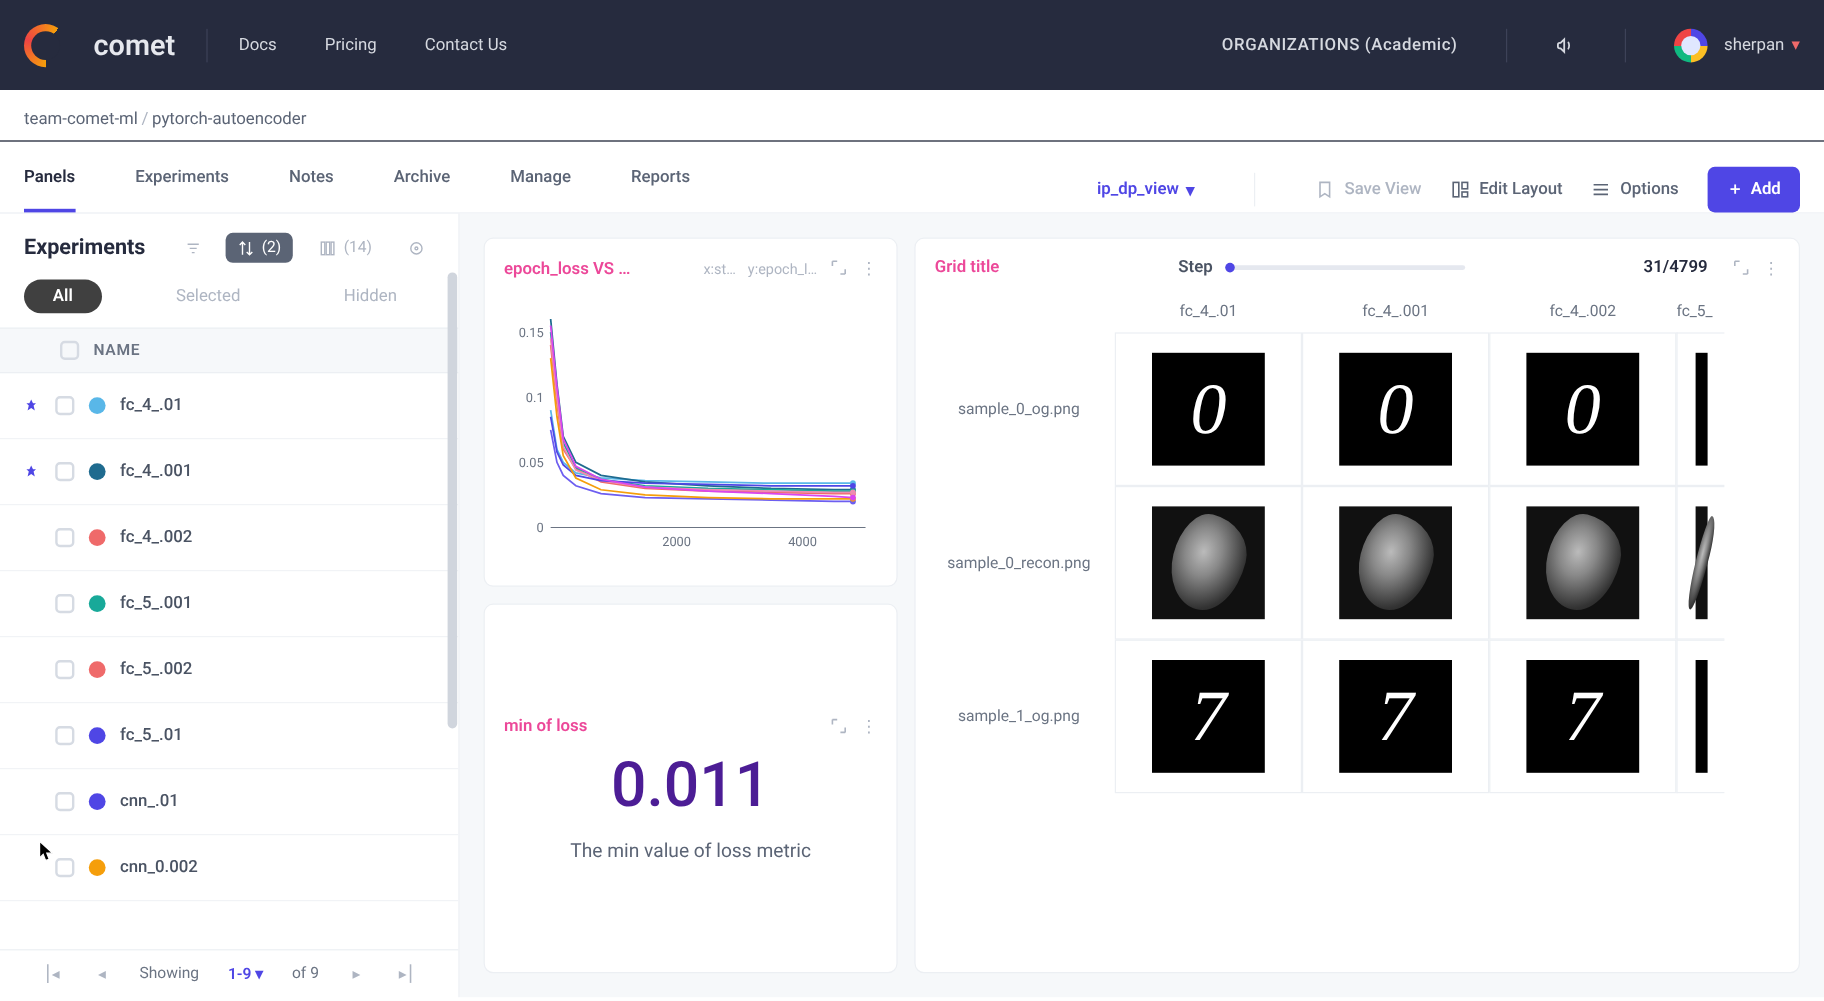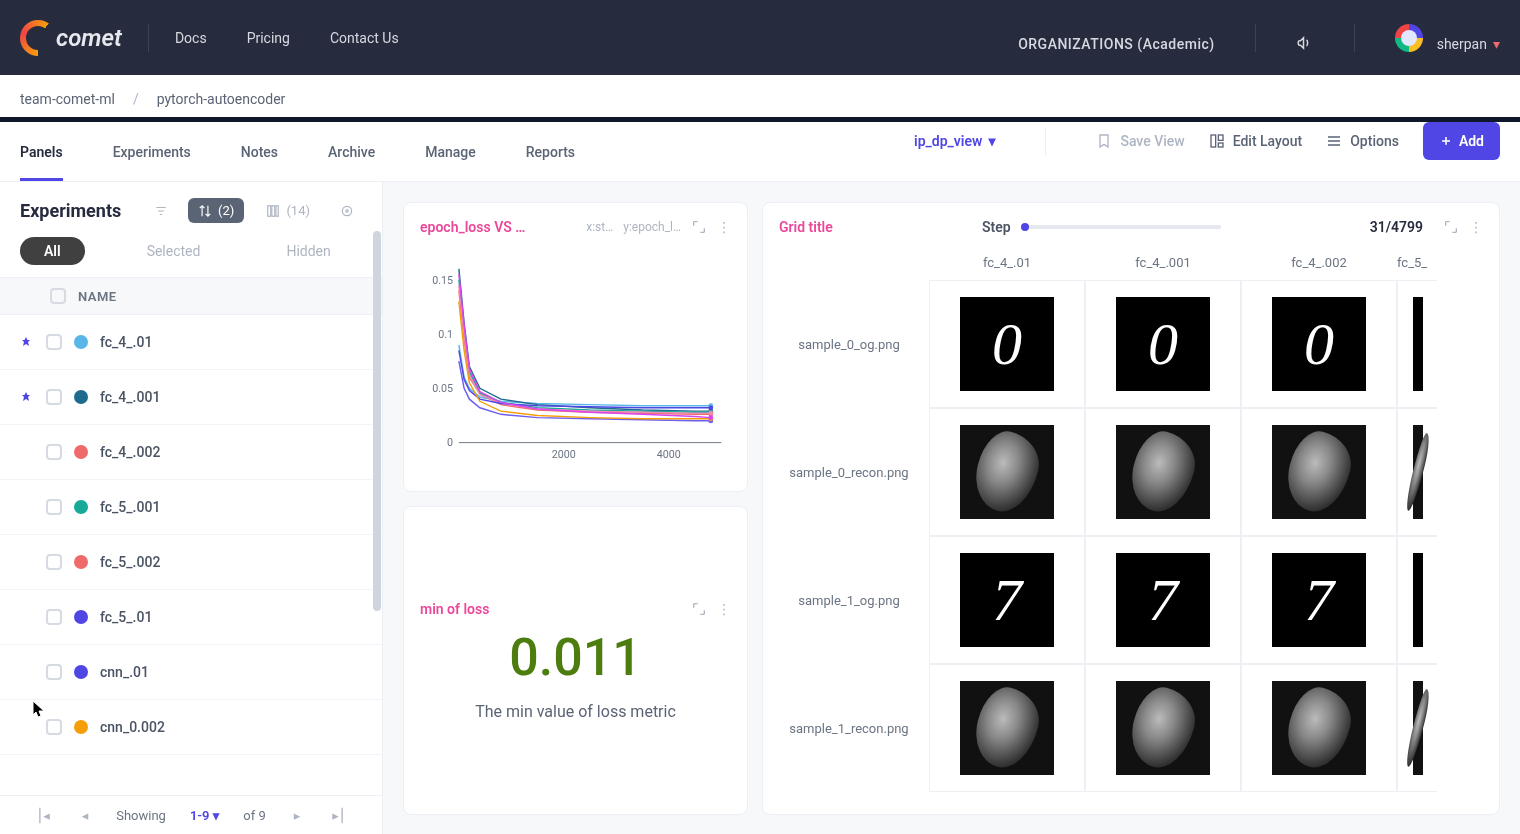--- a/index.html
+++ b/index.html
@@ -1,39 +1,39 @@
 <!DOCTYPE html>
 <html><head>
 <meta charset="utf-8">
 <style>
 * { box-sizing: border-box; margin: 0; padding: 0; }
 body { font-family: -apple-system, BlinkMacSystemFont, "Segoe UI", Roboto, Arial, sans-serif; font-size: 14px; color: #334155; background: #fff; overflow: hidden; width: 1520px; height: 834px; }
 
 
 .topbar { height: 75px; background: #262b3e; display: flex; align-items: center; padding: 0 20px; color: #d6d9e0; }
-.logo-area { display: flex; align-items: center; gap: 0; font-style: italic; }
+.logo-area { display: flex; align-items: center; gap: 22px; }
 .logo-swirl { width: 36px; height: 36px; border-radius: 50%; background: conic-gradient(from 180deg, #f59e0b, #ef4444, #f59e0b 60%, transparent 60%); position: relative; }
 .logo-swirl::after { content:''; position:absolute; inset:6px; border-radius:50%; background:#262b3e; }
 .logo-text { font-size: 24px; font-weight: 600; color: #e6e8ee; }
 .top-divider { width:1px; height:28px; background:#3d4258; margin: 0 26px; }
 .top-nav { display:flex; gap:40px; }
 .top-nav a { color:#d6d9e0; text-decoration:none; cursor:pointer; }
-.top-right { margin-left:auto; display:flex; align-items:flex-end; gap:14px; }
+.top-right { margin-left:auto; display:flex; align-items:center; gap:14px; }
 .org-btn { color:#d6d9e0; cursor:pointer; font-weight:500; letter-spacing:.5px; display:flex; align-items:center; gap:6px; }
 .avatar { width:28px; height:28px; border-radius:50%; background: conic-gradient(#4f46e5 0 25%, #fbbf24 25% 50%, #10b981 50% 75%, #ef4444 75% 100%); position:relative; }
 .avatar::after { content:''; position:absolute; inset:6px; border-radius:50%; background:#e0e7ff; }
 .username { color:#d6d9e0; display:flex; align-items:center; gap:6px; }
 
 
-.breadcrumb-row { padding: 16px 20px 10px; border-bottom: 5px solid #0f172a; display:flex; gap:18px; color:#5b6475; }
+.breadcrumb-row { padding: 16px 20px 10px; border-bottom: 1px solid #0f172a; display:flex; gap:3px; color:#5b6475; }
 .breadcrumb-row .crumb { cursor:pointer; }
 .breadcrumb-row .sep { color:#aeb5c2; }
 
 
-.tabs-row { display:flex; align-items:flex-start; height:60px; padding: 0 20px; border-bottom:1px solid #eceff3; }
+.tabs-row { display:flex; align-items:flex-end; height:60px; padding: 0 20px; border-bottom:1px solid #eceff3; }
 .main-tabs { display:flex; gap:50px; height:100%; align-items:center; }
 .main-tab { color:#5b6475; cursor:pointer; height:100%; display:flex; align-items:center; border-bottom:3px solid transparent; padding-top:3px; font-weight:500; }
 .main-tab.active { color:#262b3e; font-weight:600; border-bottom-color:#4f46e5; }
 .tabs-right { margin-left:auto; display:flex; align-items:center; gap:24px; }
 .view-dd { color:#4f46e5; font-weight:600; cursor:pointer; display:flex; align-items:center; gap:6px; }
 .tb-action { display:flex; align-items:center; gap:8px; color:#5b6475; cursor:pointer; font-weight:500; }
 .tb-action.disabled { color:#aeb5c2; }
 .add-btn { background:#4f46e5; color:#fff; padding:10px 16px; border-radius:6px; display:flex; align-items:center; gap:6px; cursor:pointer; font-weight:600; }
 
 
@@ -71,21 +71,21 @@
 .left-col { width:345px; min-width:345px; display:flex; flex-direction:column; gap:14px; }
 .card { background:#fff; border:1px solid #eceff3; border-radius:8px; padding:16px; position:relative; }
 .card-head { display:flex; align-items:center; gap:10px; margin-bottom:10px; }
 .card-title { font-weight:600; color:#ec4899; flex:1; white-space:nowrap; overflow:hidden; text-overflow:ellipsis; }
 .card-sub { font-size:12px; color:#aeb5c2; }
 .card-icons { display:flex; gap:10px; color:#aeb5c2; margin-left:auto; }
 .card-icons span { cursor:pointer; }
 
 .chart-svg { width:100%; height:230px; }
 .metric-card { display:flex; flex-direction:column; align-items:center; justify-content:center; }
-.metric-big { font-size:52px; font-weight:500; color:#4d7c0f; }
+.metric-big { font-size:52px; font-weight:500; color:#4c1d95; }
 .metric-sub { color:#5b6475; margin-top:14px; font-size:16px; }
 
 .grid-card { flex:1; display:flex; flex-direction:column; }
 .grid-head { display:flex; align-items:flex-start; gap:20px; margin-bottom:14px; }
 .grid-head .card-title { flex:none; }
 .step-area { display:flex; align-items:center; gap:10px; flex:1; justify-content:center; }
 .step-label { font-weight:600; color:#4a5363; }
 .slider { position:relative; width:200px; height:4px; background:#e5e8ef; border-radius:2px; }
 .slider::after { content:''; position:absolute; left:0; width:8px; height:8px; background:#4f46e5; border-radius:50%; top:-2px; }
 .step-val { font-weight:600; color:#262b3e; }
@@ -435,43 +435,20 @@
               <div class="cell">
                 <div class="thumb ">7</div>
               </div>
               <div class="cell">
                 <div class="thumb ">7</div>
               </div>
               <div class="cell" style="width:40px;border-right:none">
                 <div class="thumb  strip"></div>
               </div>
             </div>
-            <div class="grid-row">
-              <div class="grid-row-h">sample_1_recon.png</div>
-              <div class="cell">
-                <div class="thumb recon">
-                  <div class="blob"></div>
-                </div>
-              </div>
-              <div class="cell">
-                <div class="thumb recon">
-                  <div class="blob"></div>
-                </div>
-              </div>
-              <div class="cell">
-                <div class="thumb recon">
-                  <div class="blob"></div>
-                </div>
-              </div>
-              <div class="cell" style="width:40px;border-right:none">
-                <div class="thumb recon strip">
-                  <div class="blob"></div>
-                </div>
-              </div>
-            </div>
           </div>
       </div>
     </div>
 
   </div>
 </div>
 
 <svg class="mouse-cursor" width="14" height="18" viewBox="0 0 14 18">
     <path d="M1 1l0 14 3-3 2 5 3-1-2-5 5 0z" fill="#000" stroke="#fff" stroke-width="1"></path>
   </svg>

